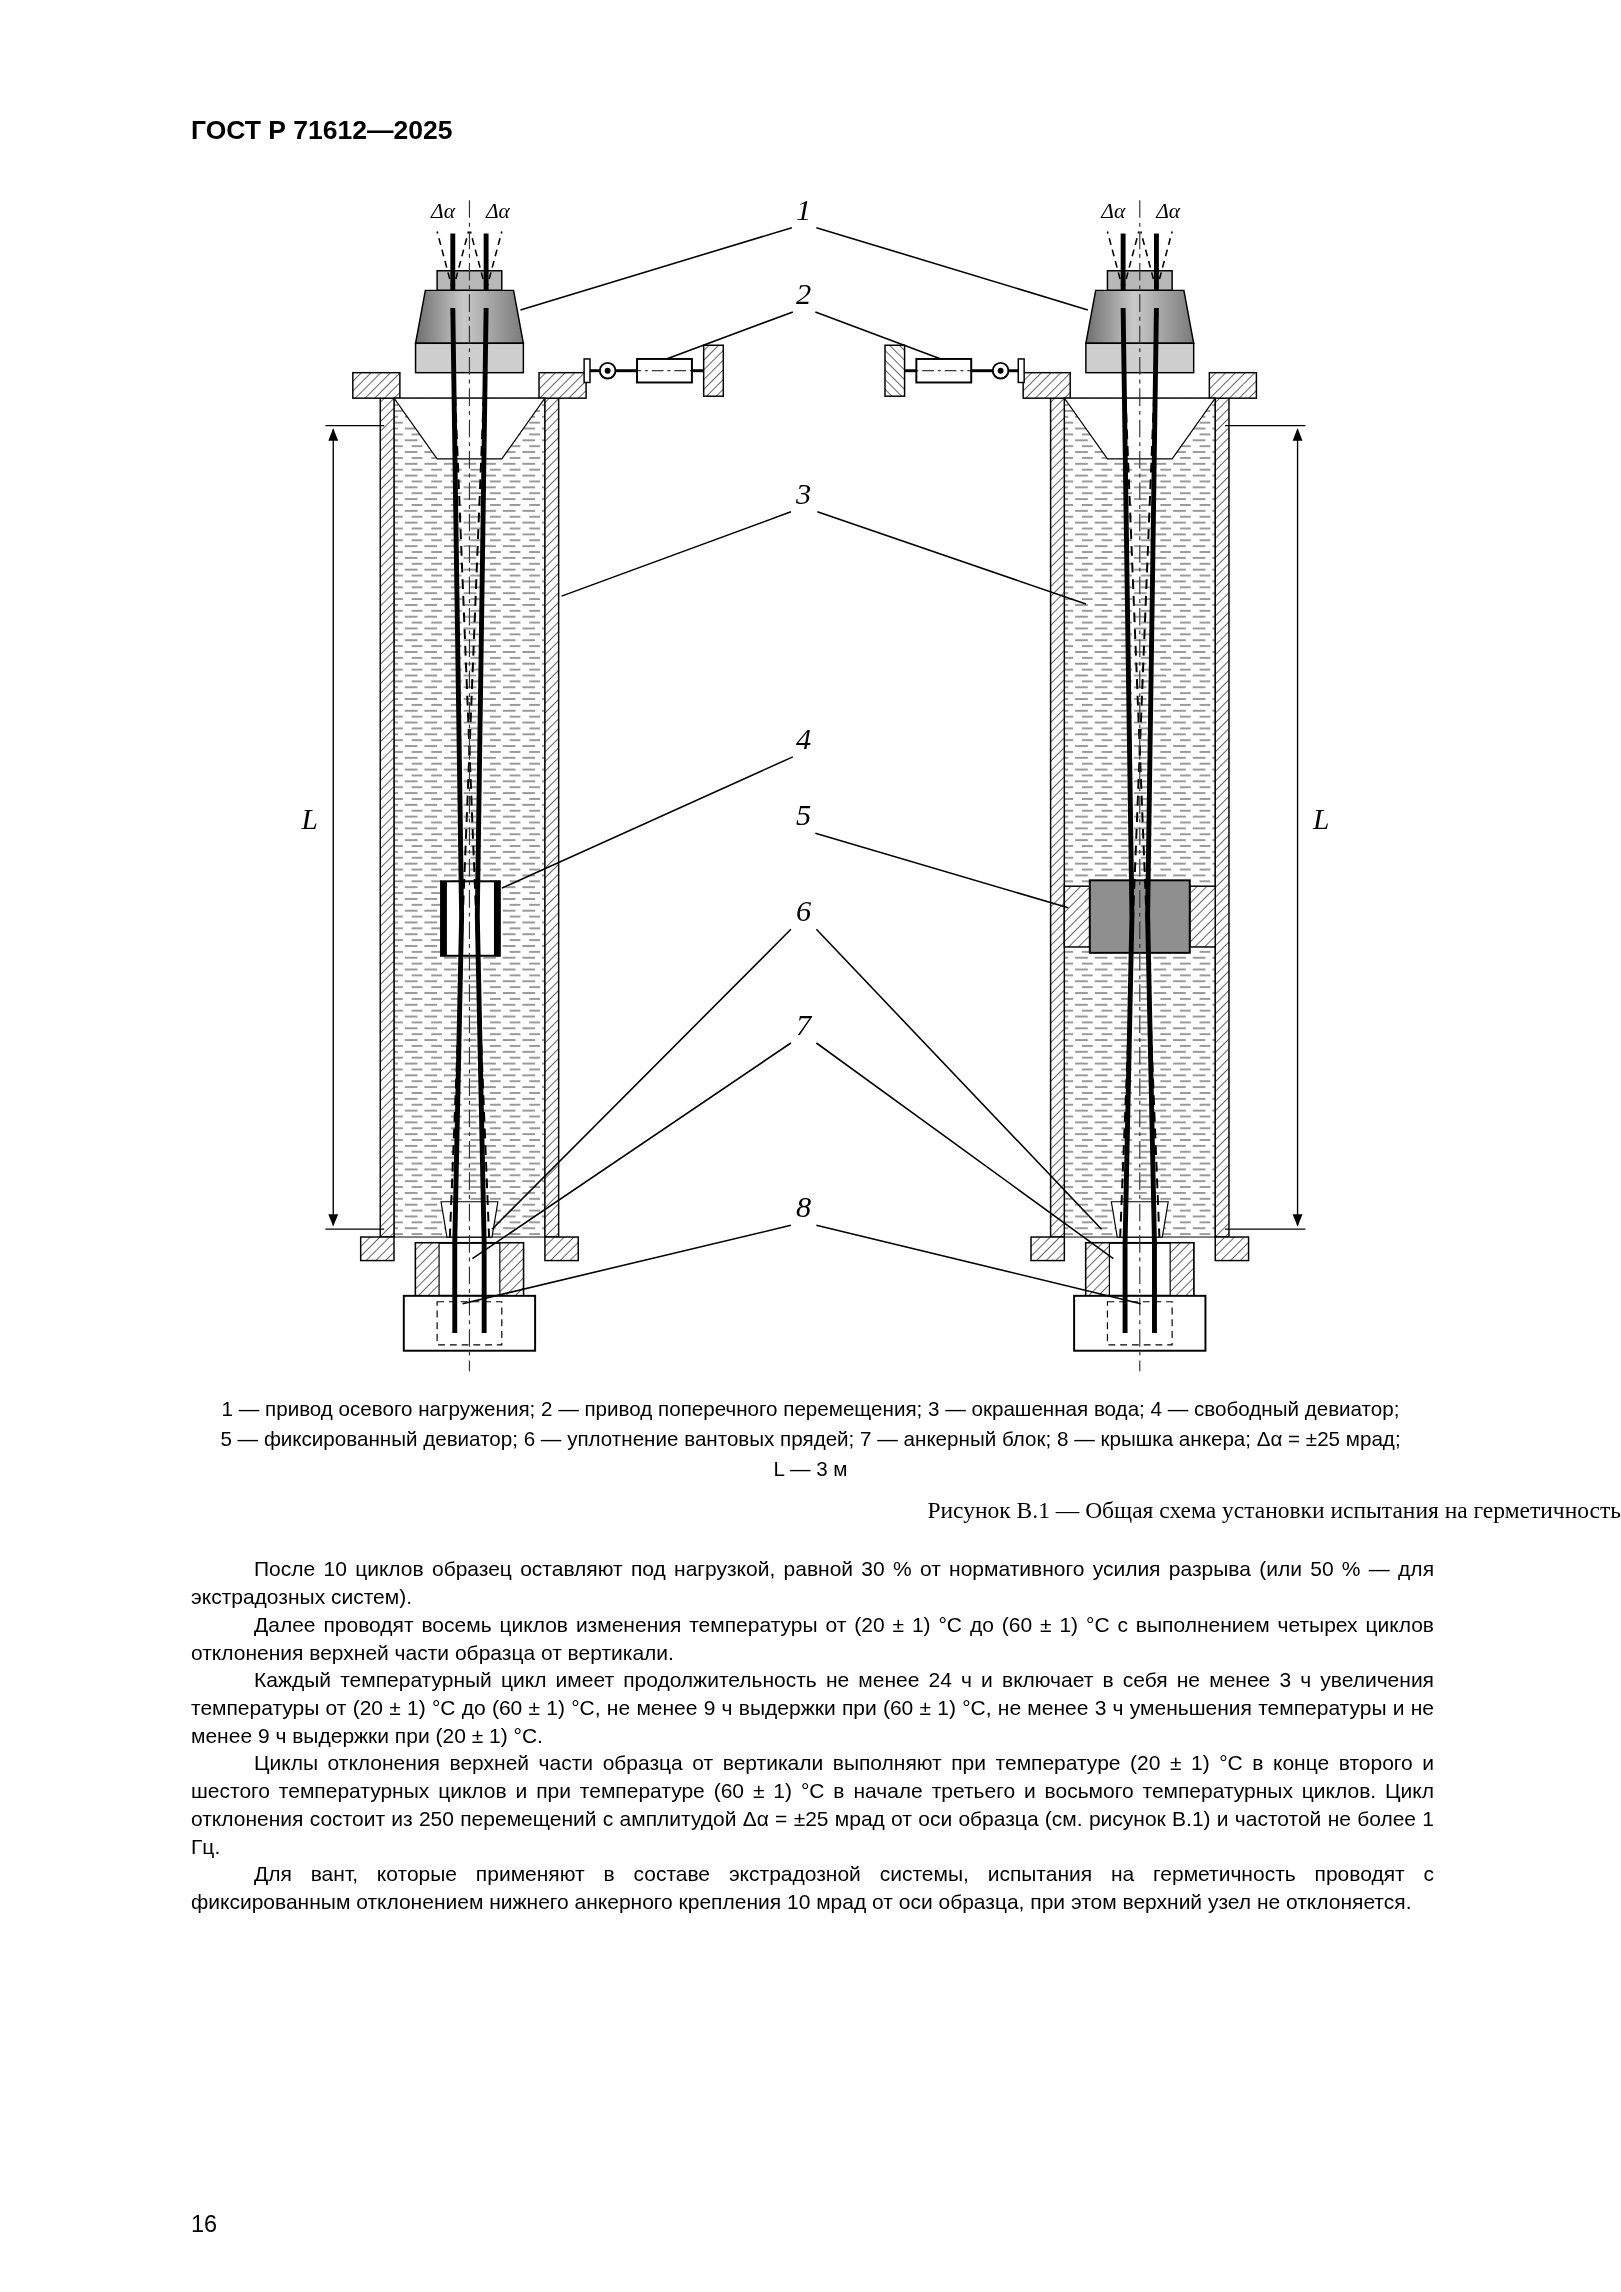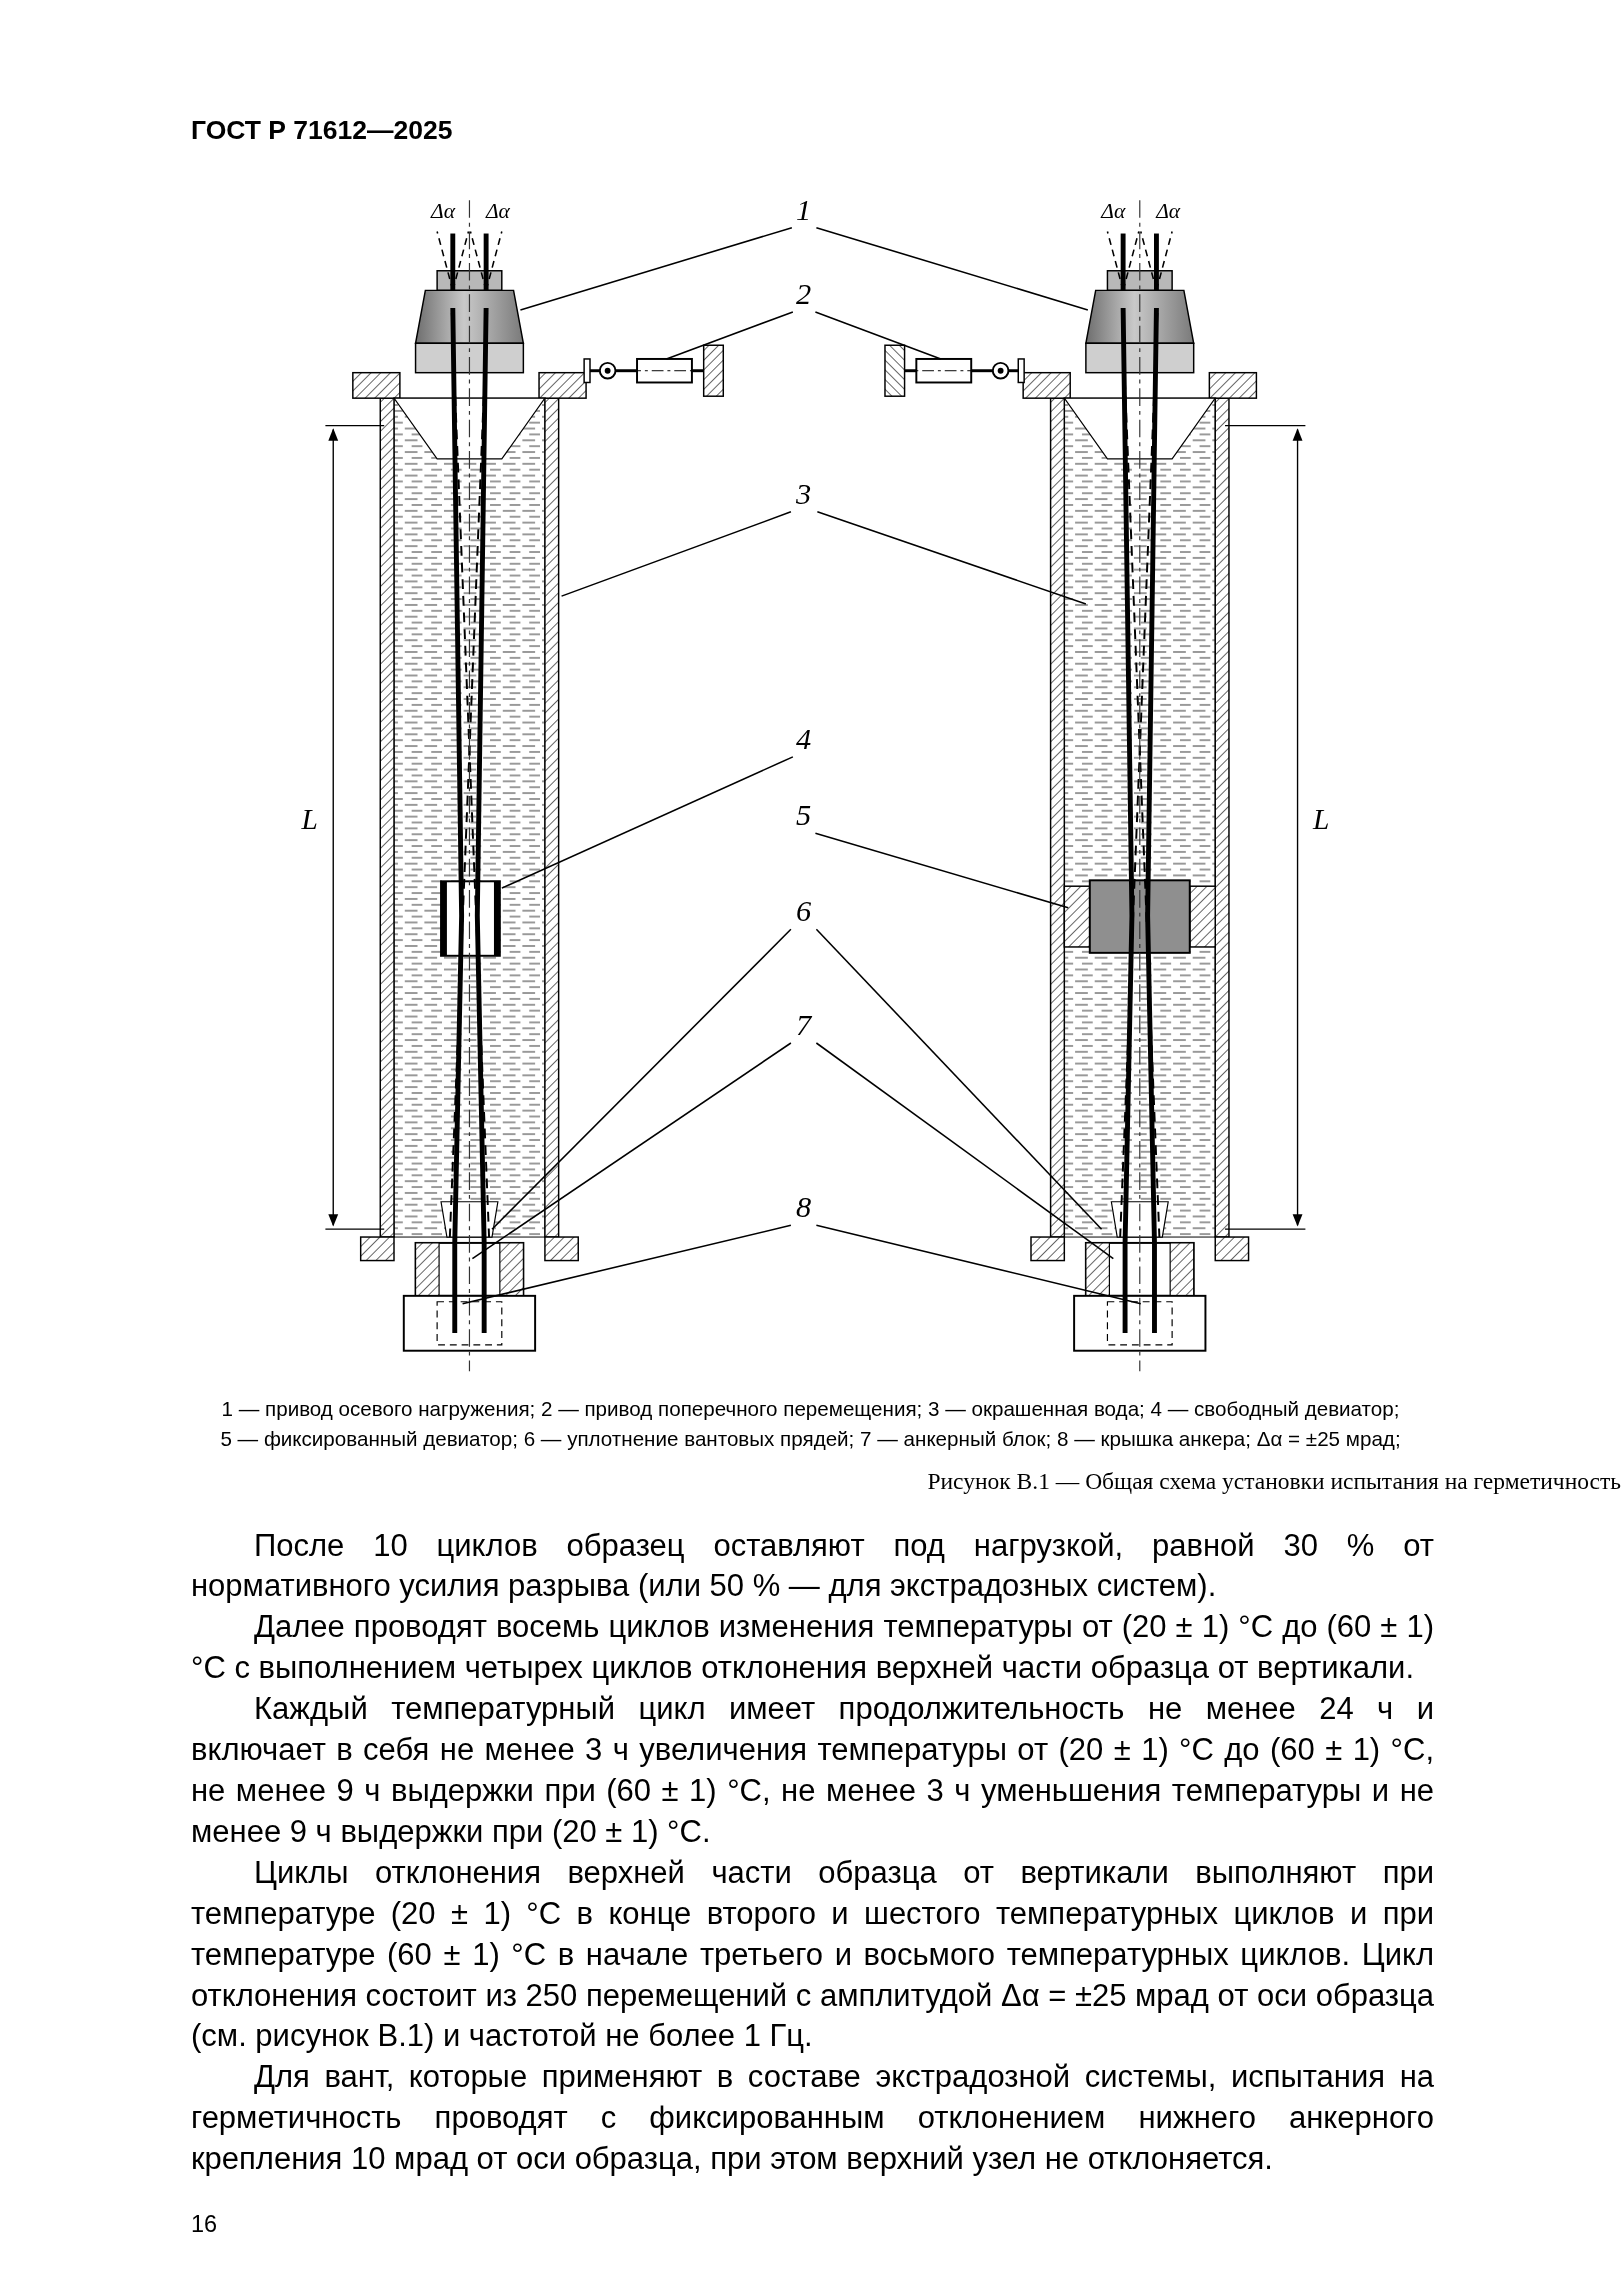--- a/index.html
+++ b/index.html
@@ -16,21 +16,21 @@
   svg.diagram { display:block; margin-top:13.7px; }
   .legend {
     margin:8px 196px; text-align:center;
     font-size:20.6px; line-height:1.45;
   }
   .caption {
     margin-top:13.7px; text-align:right; font-size:23.5px;font-family:Liberation Serif, serif;
   }
   .bodytext {
     margin:31px 187px 0 191px;
-    font-size:31px; line-height:1.32; text-align:justify;
+    font-size:21px; line-height:1.32; text-align:justify;
   }
   .bodytext p { margin:0; text-indent:63px; }
   .pagenum {
     position:absolute; left:191px; bottom:55px; font-size:23.5px;
   }
   
   .callout  { font:italic 31px "Liberation Serif", serif; }
   .dim-label{ font:italic 30px "Liberation Serif", serif; }
   .angle-label { font:italic 22px "Liberation Serif", serif; }
   .thin  { stroke:#000; stroke-width:1.3; }
@@ -184,20 +184,21 @@
   <text class="callout" x="820" y="600" text-anchor="middle">4</text>
   <text class="callout" x="820" y="678" text-anchor="middle">5</text>
   <text class="callout" x="820" y="776" text-anchor="middle">6</text>
   <text class="callout" x="820" y="892" text-anchor="middle">7</text>
   <text class="callout" x="820" y="1078" text-anchor="middle">8</text>
 </svg>
 
 <div class="legend">
   <div>1 — привод осевого нагружения; 2 — привод поперечного перемещения; 3 — окрашенная вода; 4 — свободный девиатор;</div>
   <div>5 — фиксированный девиатор; 6 — уплотнение вантовых прядей; 7 — анкерный блок; 8 — крышка анкера; Δα = ±25 мрад;</div>
+  <div>L — 3 м</div>
 </div>
 
 <div class="caption">Рисунок В.1 — Общая схема установки испытания на герметичность</div>
 
 <div class="bodytext">
   <p>После 10 циклов образец оставляют под нагрузкой, равной 30 % от нормативного усилия разрыва (или 50 % — для экстрадозных систем).</p>
   <p>Далее проводят восемь циклов изменения температуры от (20 ± 1) °С до (60 ± 1) °С с выполнением четырех циклов отклонения верхней части образца от вертикали.</p>
   <p>Каждый температурный цикл имеет продолжительность не менее 24 ч и включает в себя не менее 3 ч увеличения температуры от (20 ± 1) °С до (60 ± 1) °С, не менее 9 ч выдержки при (60 ± 1) °С, не менее 3 ч уменьшения температуры и не менее 9 ч выдержки при (20 ± 1) °С.</p>
   <p>Циклы отклонения верхней части образца от вертикали выполняют при температуре (20 ± 1) °С в конце второго и шестого температурных циклов и при температуре (60 ± 1) °С в начале третьего и восьмого температурных циклов. Цикл отклонения состоит из 250 перемещений с амплитудой Δα = ±25 мрад от оси образца (см. рисунок В.1) и частотой не более 1 Гц.</p>
   <p>Для вант, которые применяют в составе экстрадозной системы, испытания на герметичность проводят с фиксированным отклонением нижнего анкерного крепления 10 мрад от оси образца, при этом верхний узел не отклоняется.</p>

